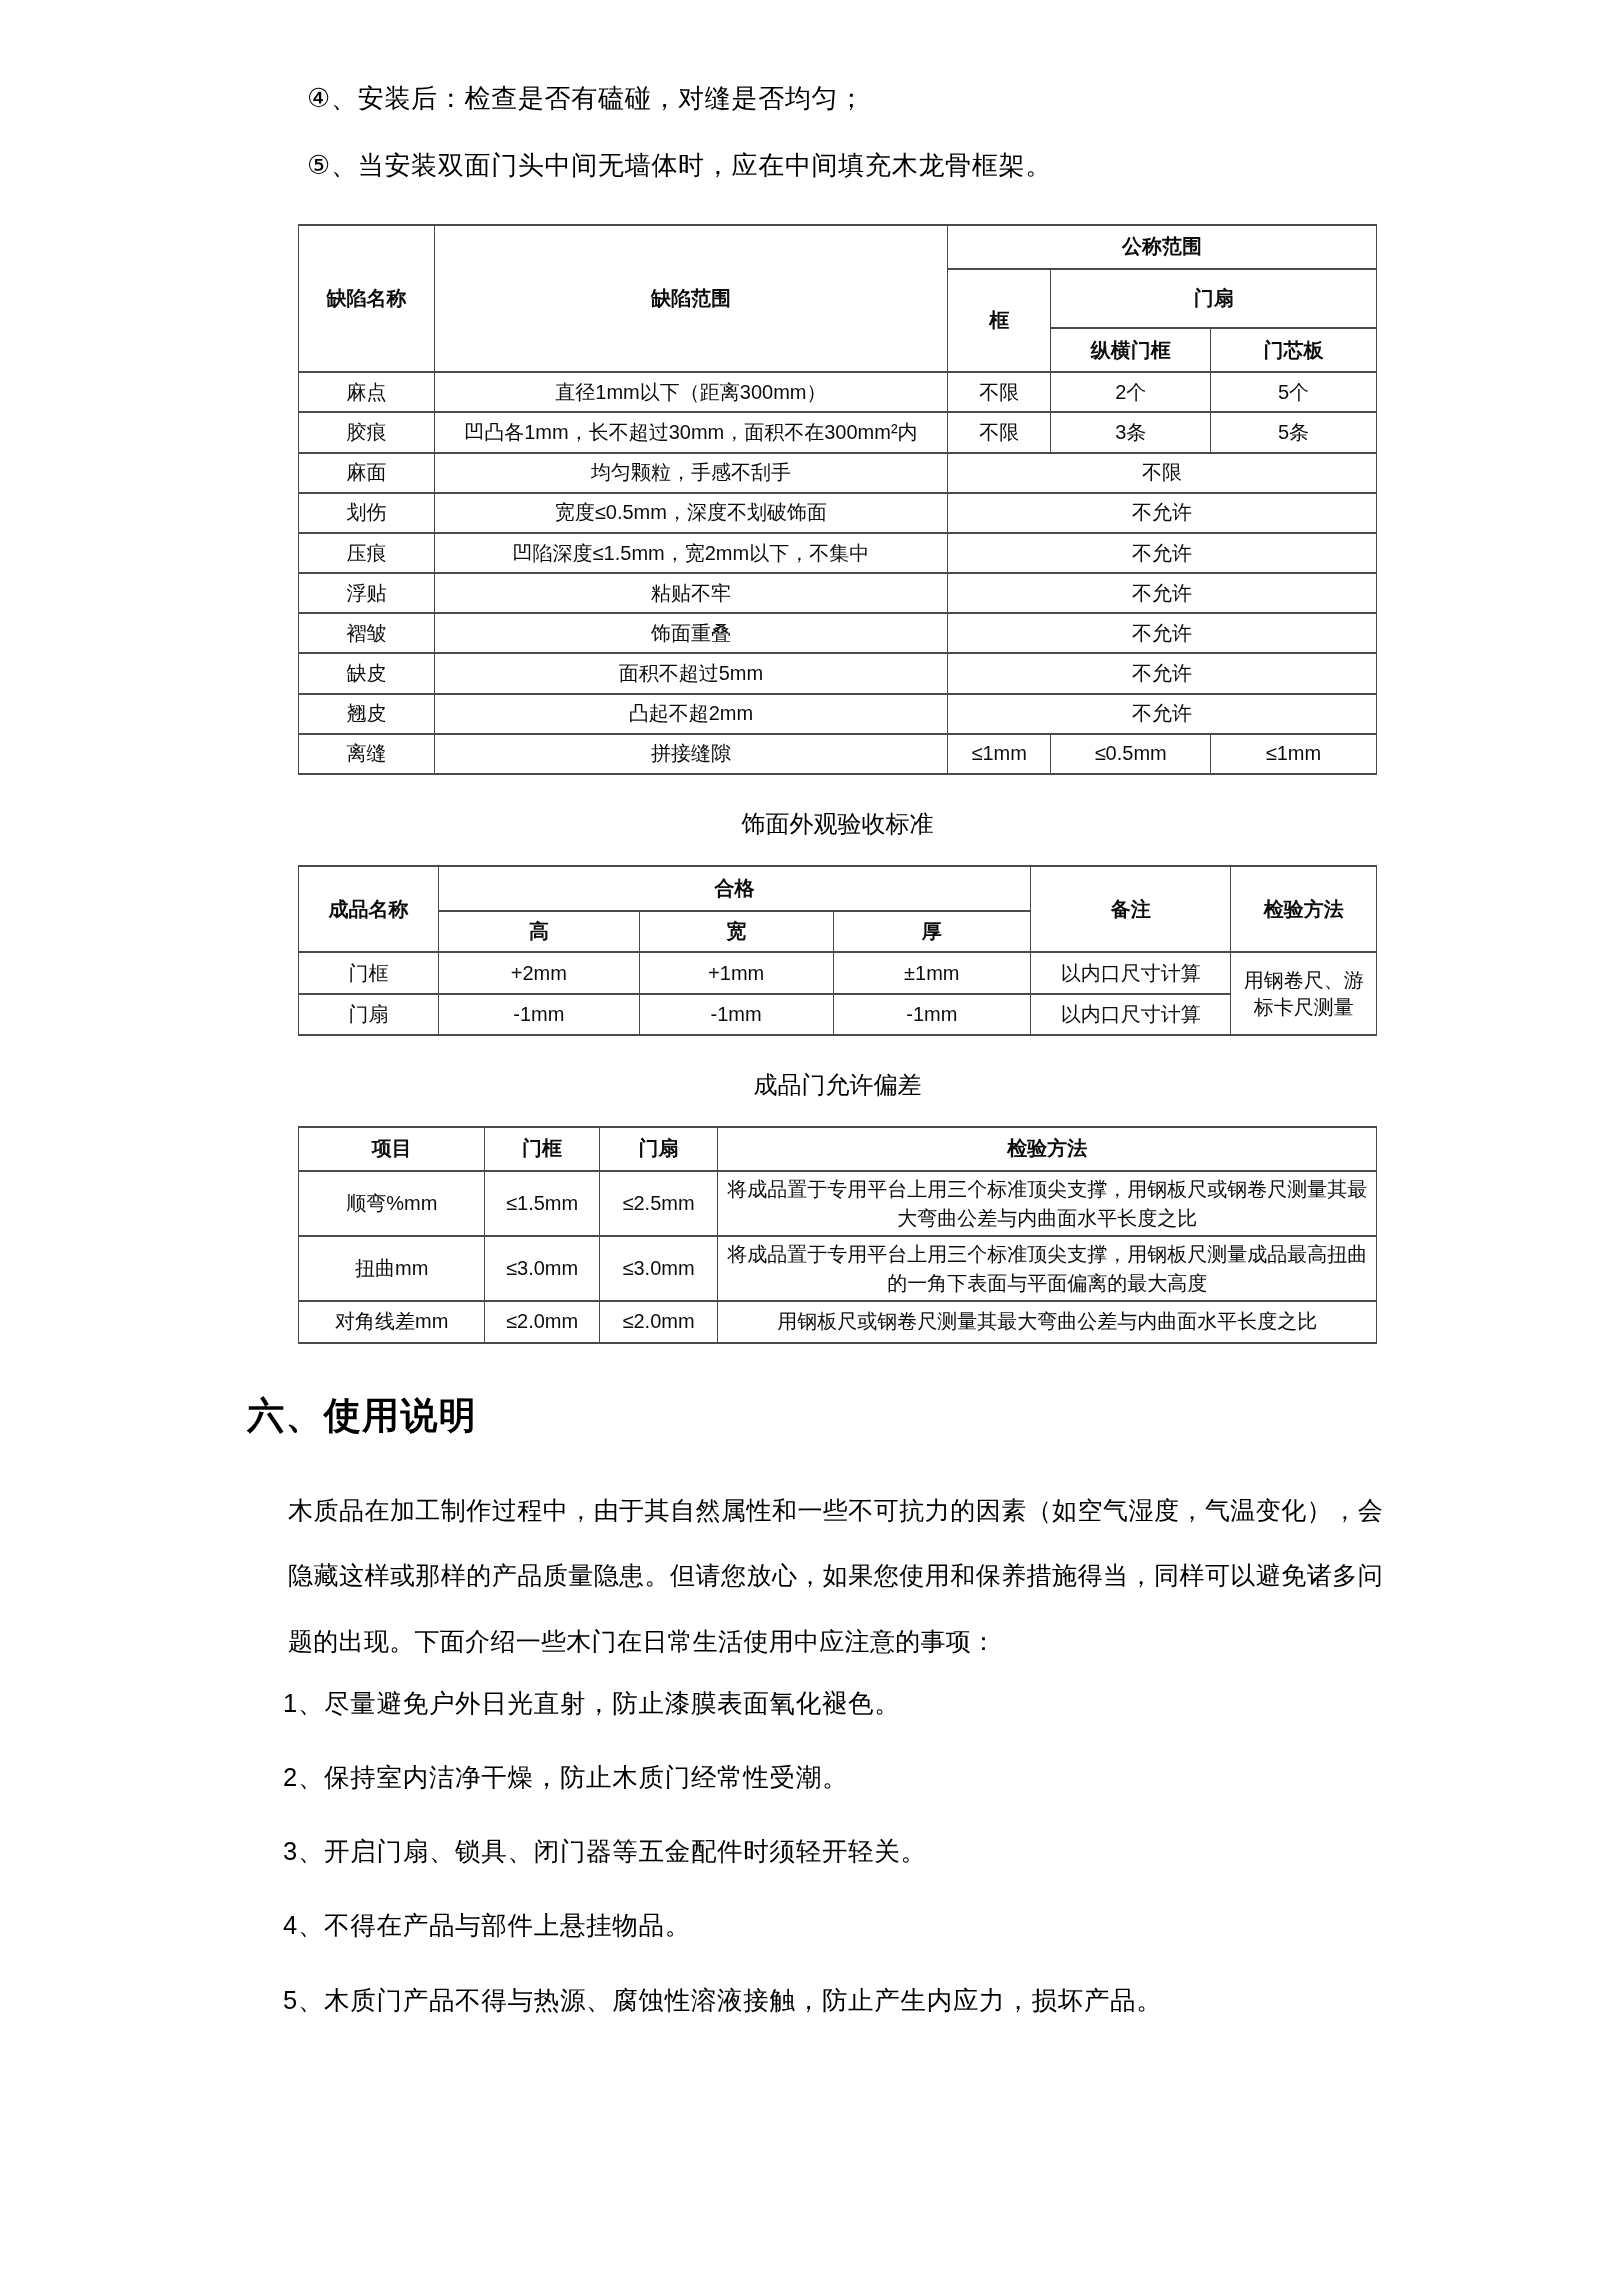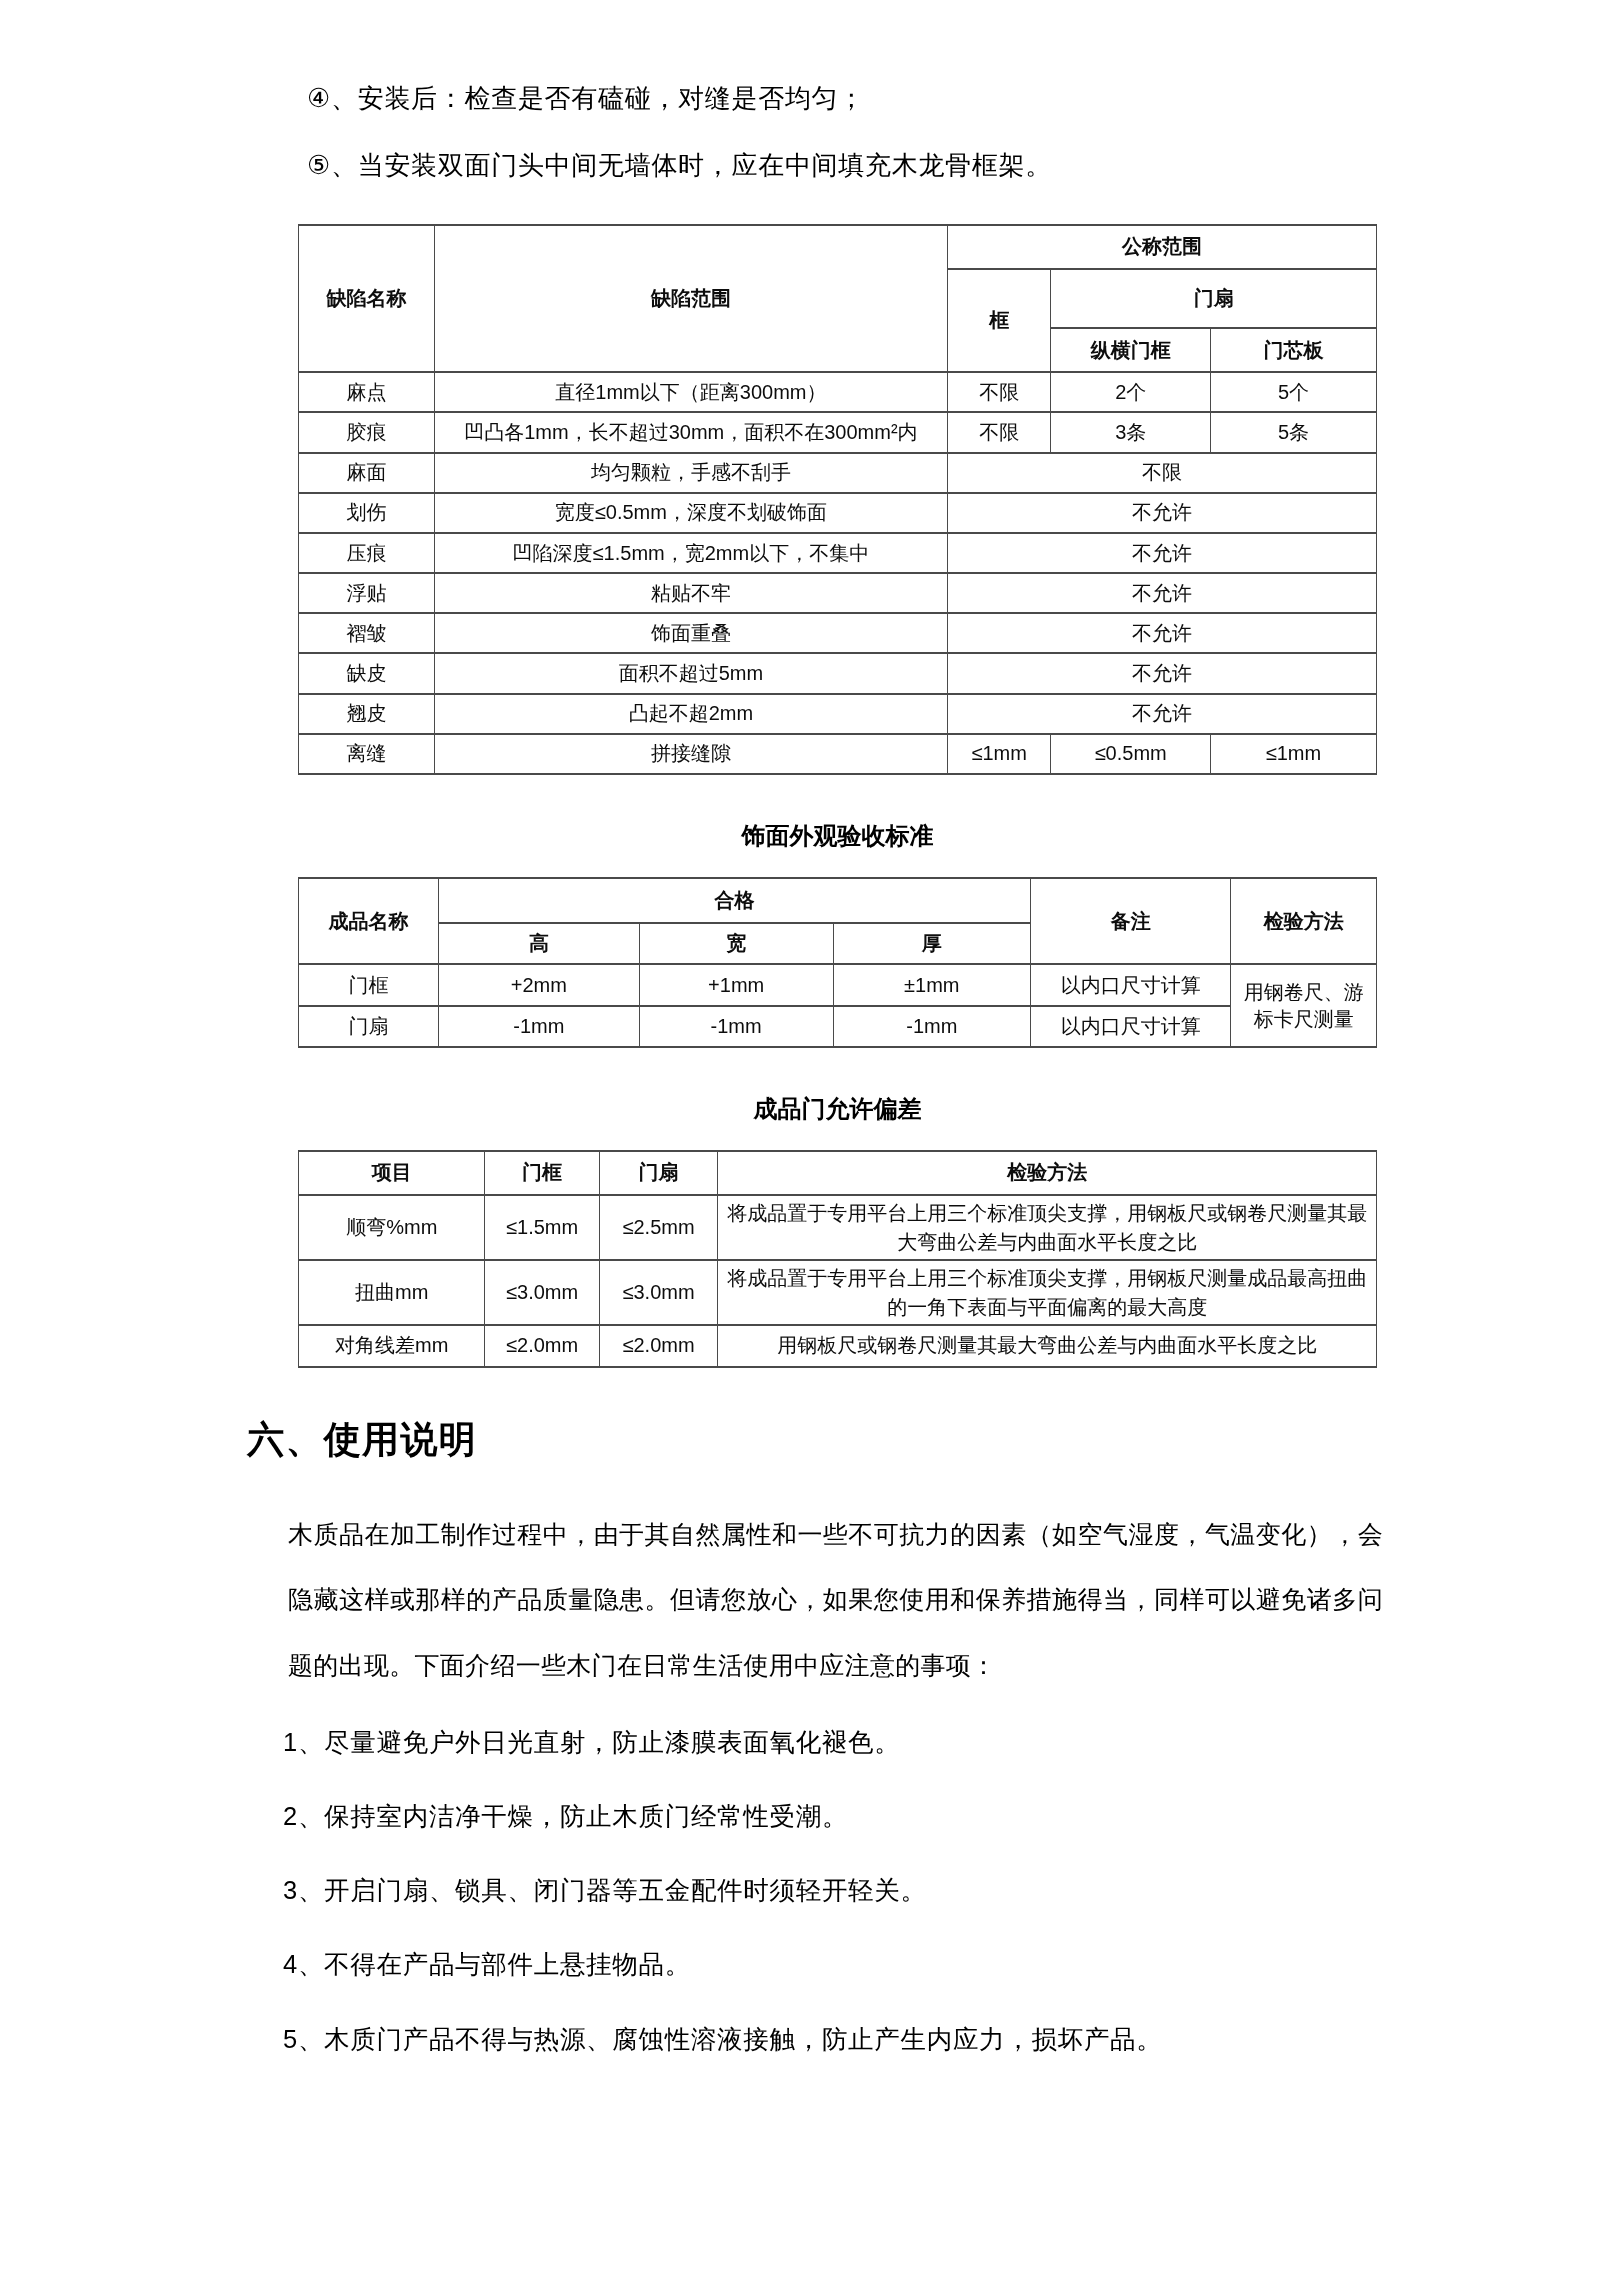--- a/index.html
+++ b/index.html
@@ -59,43 +59,43 @@
   .t2 tr.hrow2 th { height: 34px; }
   .t2 td { height: 34px; }
 
   .t3 th { height: 37px; }
   .t3 td { height: 34px; line-height: 1.45; }
 
   .caption {
     width: 1079px;
     margin-left: 56px;
     text-align: center;
-    font-weight: bold;
+    font-weight: normal;
     font-size: 24px;
-    margin-top: 45px;
+    margin-top: 33px;
     margin-bottom: 25px;
   }
   .caption-last { margin-bottom: 0; }
 
   h1.section-heading {
     margin: 47px 0 0 5.2px;
     font-size: 37px;
     font-weight: bold;
     letter-spacing: 1.3px;
   }
   .usage-paragraph {
     margin: 37px 4px 0 46px;
     width: 1095px;
     font-size: 25px;
     line-height: 2.62;
     text-align: justify;
     text-justify: inter-ideograph;
     letter-spacing: 0.3px;
   }
-  .usage-list { margin-top: 28px; margin-left: 41px; }
+  .usage-list { margin-top: 13px; margin-left: 41px; }
   .usage-list p {
     margin: 0 0 41px 0;
     font-size: 25.5px;
     line-height: 1.3;
     letter-spacing: 0.7px;
   }
 </style>
 </head>
 <body>
 

